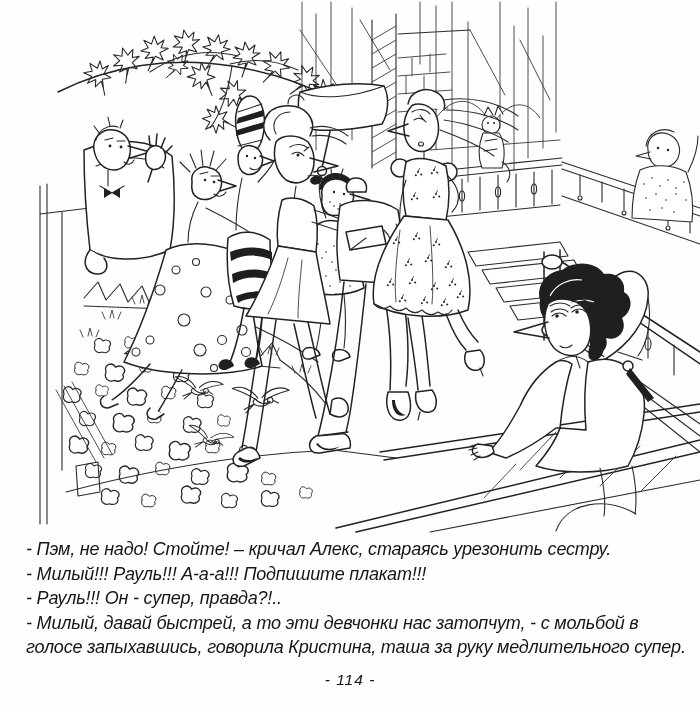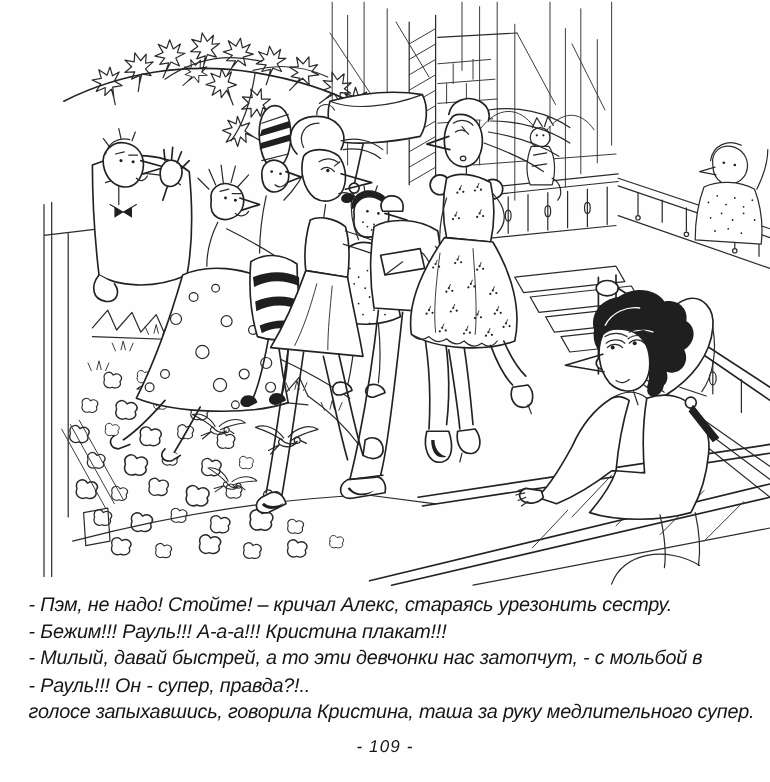--- a/index.html
+++ b/index.html
@@ -438,20 +438,20 @@
       <g>
         <path class="fw" d="M478,444 C472,446 470,452 476,456 C482,459 490,457 494,452 L492,446 Z"></path>
         <path class="md" d="M478,444 l-7,2 M477,448 l-8,2 M478,452 l-7,3 M480,456 l-6,4"></path>
       </g>
     </g>
   </svg>
   </div>
 
   <div class="dialogue">
     <div class="dline">- Пэм, не надо! Стойте! – кричал Алекс, стараясь урезонить сестру.</div>
-    <div class="dline">- Бежим!!! Рауль!!! А-а-а!!! Кристина плакат!!!</div>
+    <div class="dline">- Милый!!! Рауль!!! А-а-а!!! Подпишите плакат!!!</div>
+    <div class="dline">- Рауль!!! Он - супер, правда?!..</div>
     <div class="dline">- Милый, давай быстрей, а то эти девчонки нас затопчут, - с мольбой в</div>
-    <div class="dline">- Рауль!!! Он - супер, правда?!..</div>
     <div class="dline">голосе запыхавшись, говорила Кристина, таша за руку медлительного супер.</div>
   </div>
 
-  <div class="pagenum">- 109 -</div>
+  <div class="pagenum">- 114 -</div>
 </div>
 
 </body></html>

